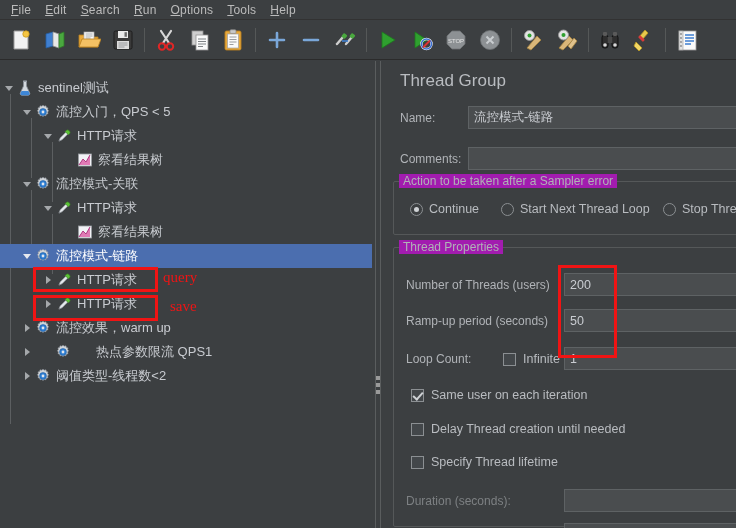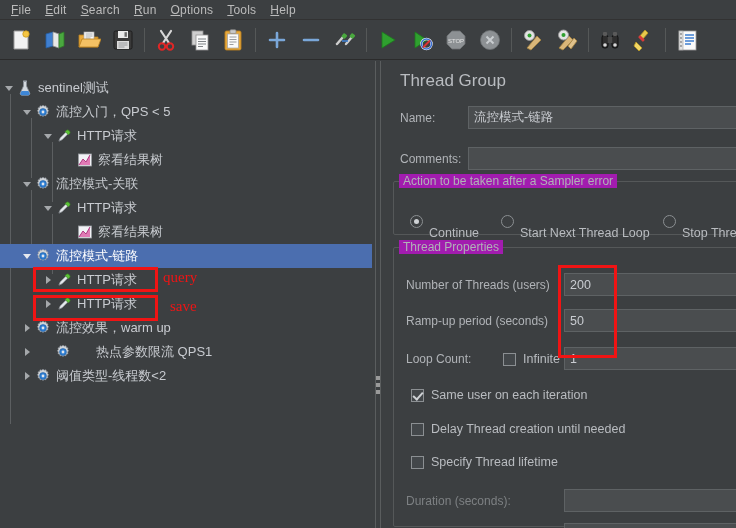--- a/index.html
+++ b/index.html
@@ -97,21 +97,21 @@
   .group-title {
     position:absolute; font-size:12px; color:#b0b3b7; background:#a21caf;
     padding:0 4px; white-space:nowrap;
   }
   .radio-wrap { position:absolute; display:flex; align-items:center; white-space:nowrap; }
   .radio {
     width:13px;height:13px;border-radius:50%;border:1px solid #8b8f92;background:#3c3f41;
     margin-right:6px; flex:0 0 auto; position:relative;
   }
   .radio.on::after{content:"";position:absolute;left:3px;top:3px;width:5px;height:5px;border-radius:50%;background:#cfd2d5;}
-  .radio-lbl { font-size:12.5px; color:#b9bcc0;margin-top:24px; }
+  .radio-lbl { font-size:12.5px; color:#b9bcc0; }
   .chk-wrap { position:absolute; display:flex; align-items:center; white-space:nowrap; }
   .chk {
     width:13px;height:13px;border:1px solid #8b8f92;background:#43474a;margin-right:7px;flex:0 0 auto;
     position:relative;
   }
   .chk.on::after{
     content:"";position:absolute;left:3px;top:0px;width:4px;height:8px;
     border:solid #cfd2d5;border-width:0 2px 2px 0;transform:rotate(42deg);
   }
   .chk-lbl { font-size:12.5px; color:#b9bcc0; }

